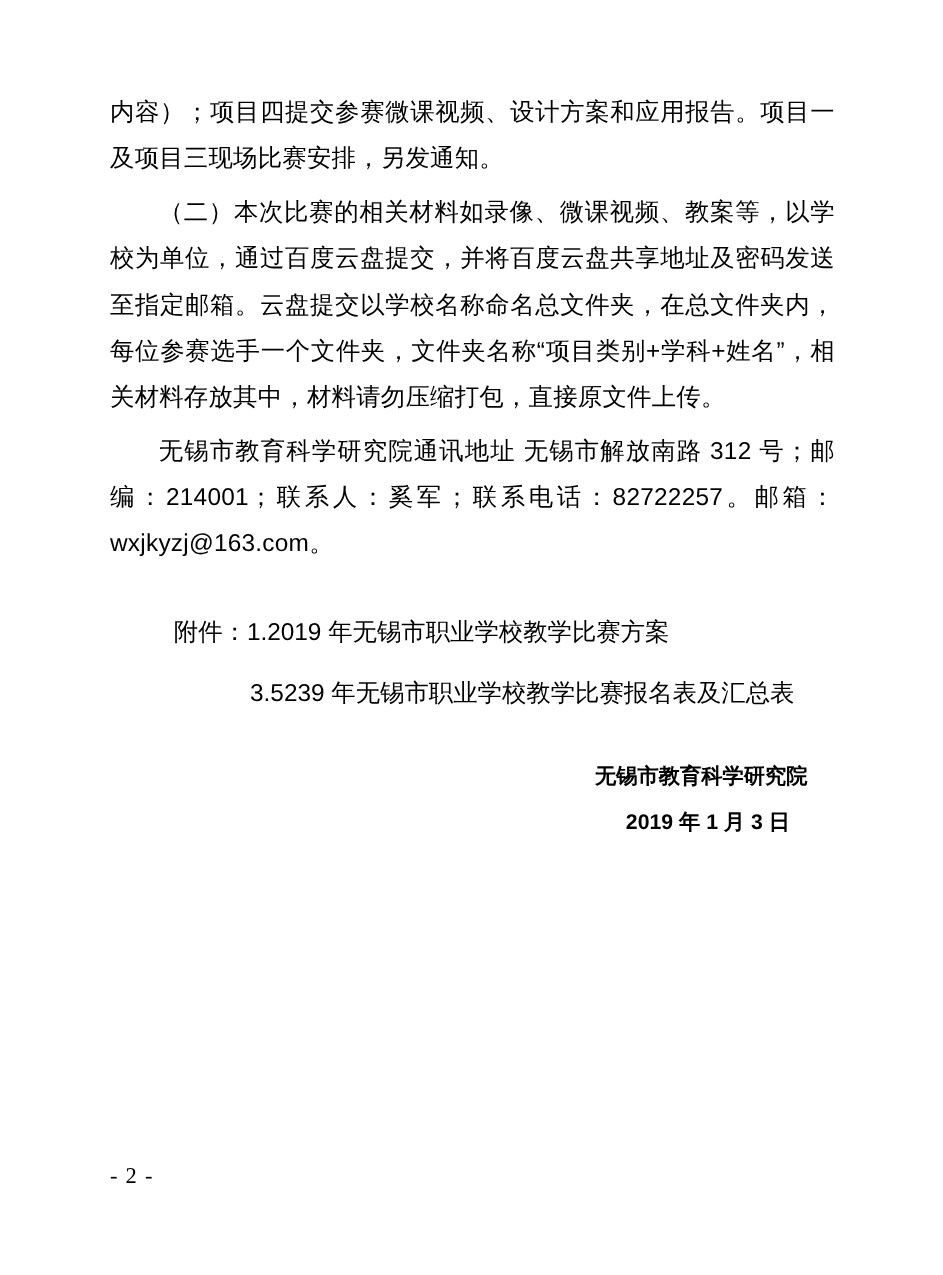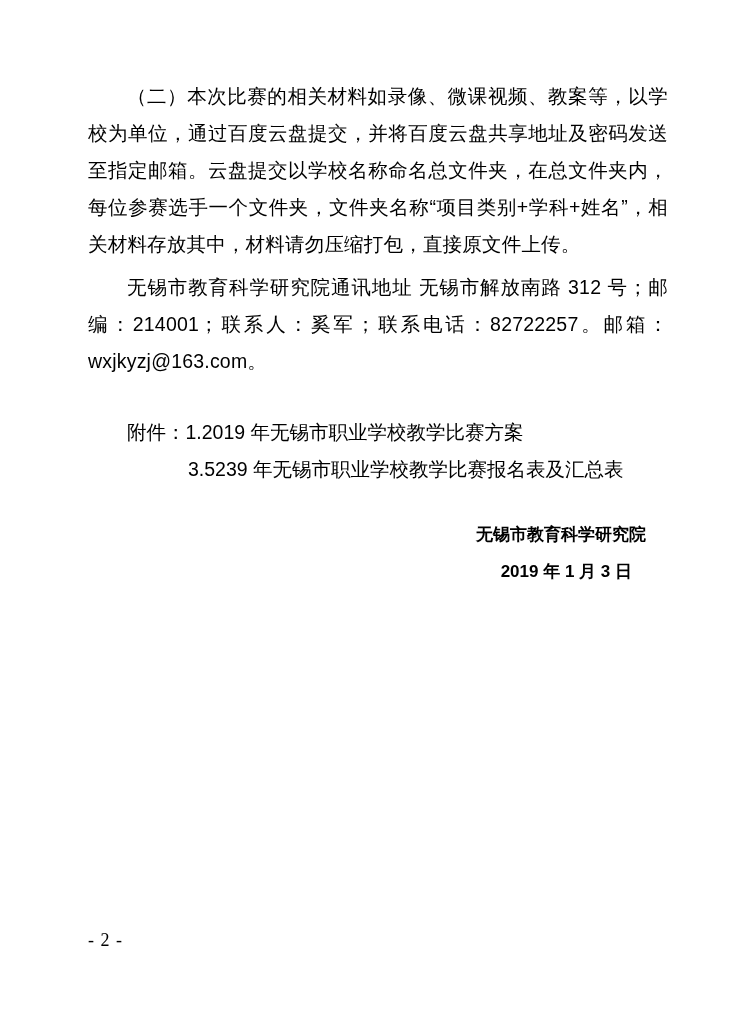--- a/index.html
+++ b/index.html
@@ -46,21 +46,21 @@
     height: 6px;
   }
   .attach {
     margin-top: 34px;
   }
   .attach-line {
     font-size: 19.5px;
     line-height: 37px;
     font-family: "Liberation Sans", "DejaVu Sans", sans-serif;
     font-weight: 500;
-    margin: 0;
+    margin: 12px;
   }
   .attach-line.first {
     padding-left: 39px;
   }
   .attach-line.second {
     padding-left: 100px;
   }
   .sign {
     margin-top: 28px;
     text-align: right;
@@ -88,20 +88,21 @@
   .email {
     font-family: "Liberation Sans", "DejaVu Sans", sans-serif;
   }
 </style>
 </head>
 <body>
 
 <div class="page">
   <div class="content">
 
+    <p class="para">内容）；项目四提交参赛微课视频、设计方案和应用报告。项目一及项目三现场比赛安排，另发通知。</p>
 
     <div class="block-gap"></div>
 
     <p class="para indent2">（二）本次比赛的相关材料如录像、微课视频、教案等，以学校为单位，通过百度云盘提交，并将百度云盘共享地址及密码发送至指定邮箱。云盘提交以学校名称命名总文件夹，在总文件夹内，每位参赛选手一个文件夹，文件夹名称“项目类别+学科+姓名”，相关材料存放其中，材料请勿压缩打包，直接原文件上传。</p>
 
     <div class="block-gap"></div>
 
     <p class="para indent2 email">无锡市教育科学研究院通讯地址 无锡市解放南路 312 号；邮编：214001；联系人：奚军；联系电话：82722257。邮箱：wxjkyzj@163.com。</p>
 
     <div class="attach">

